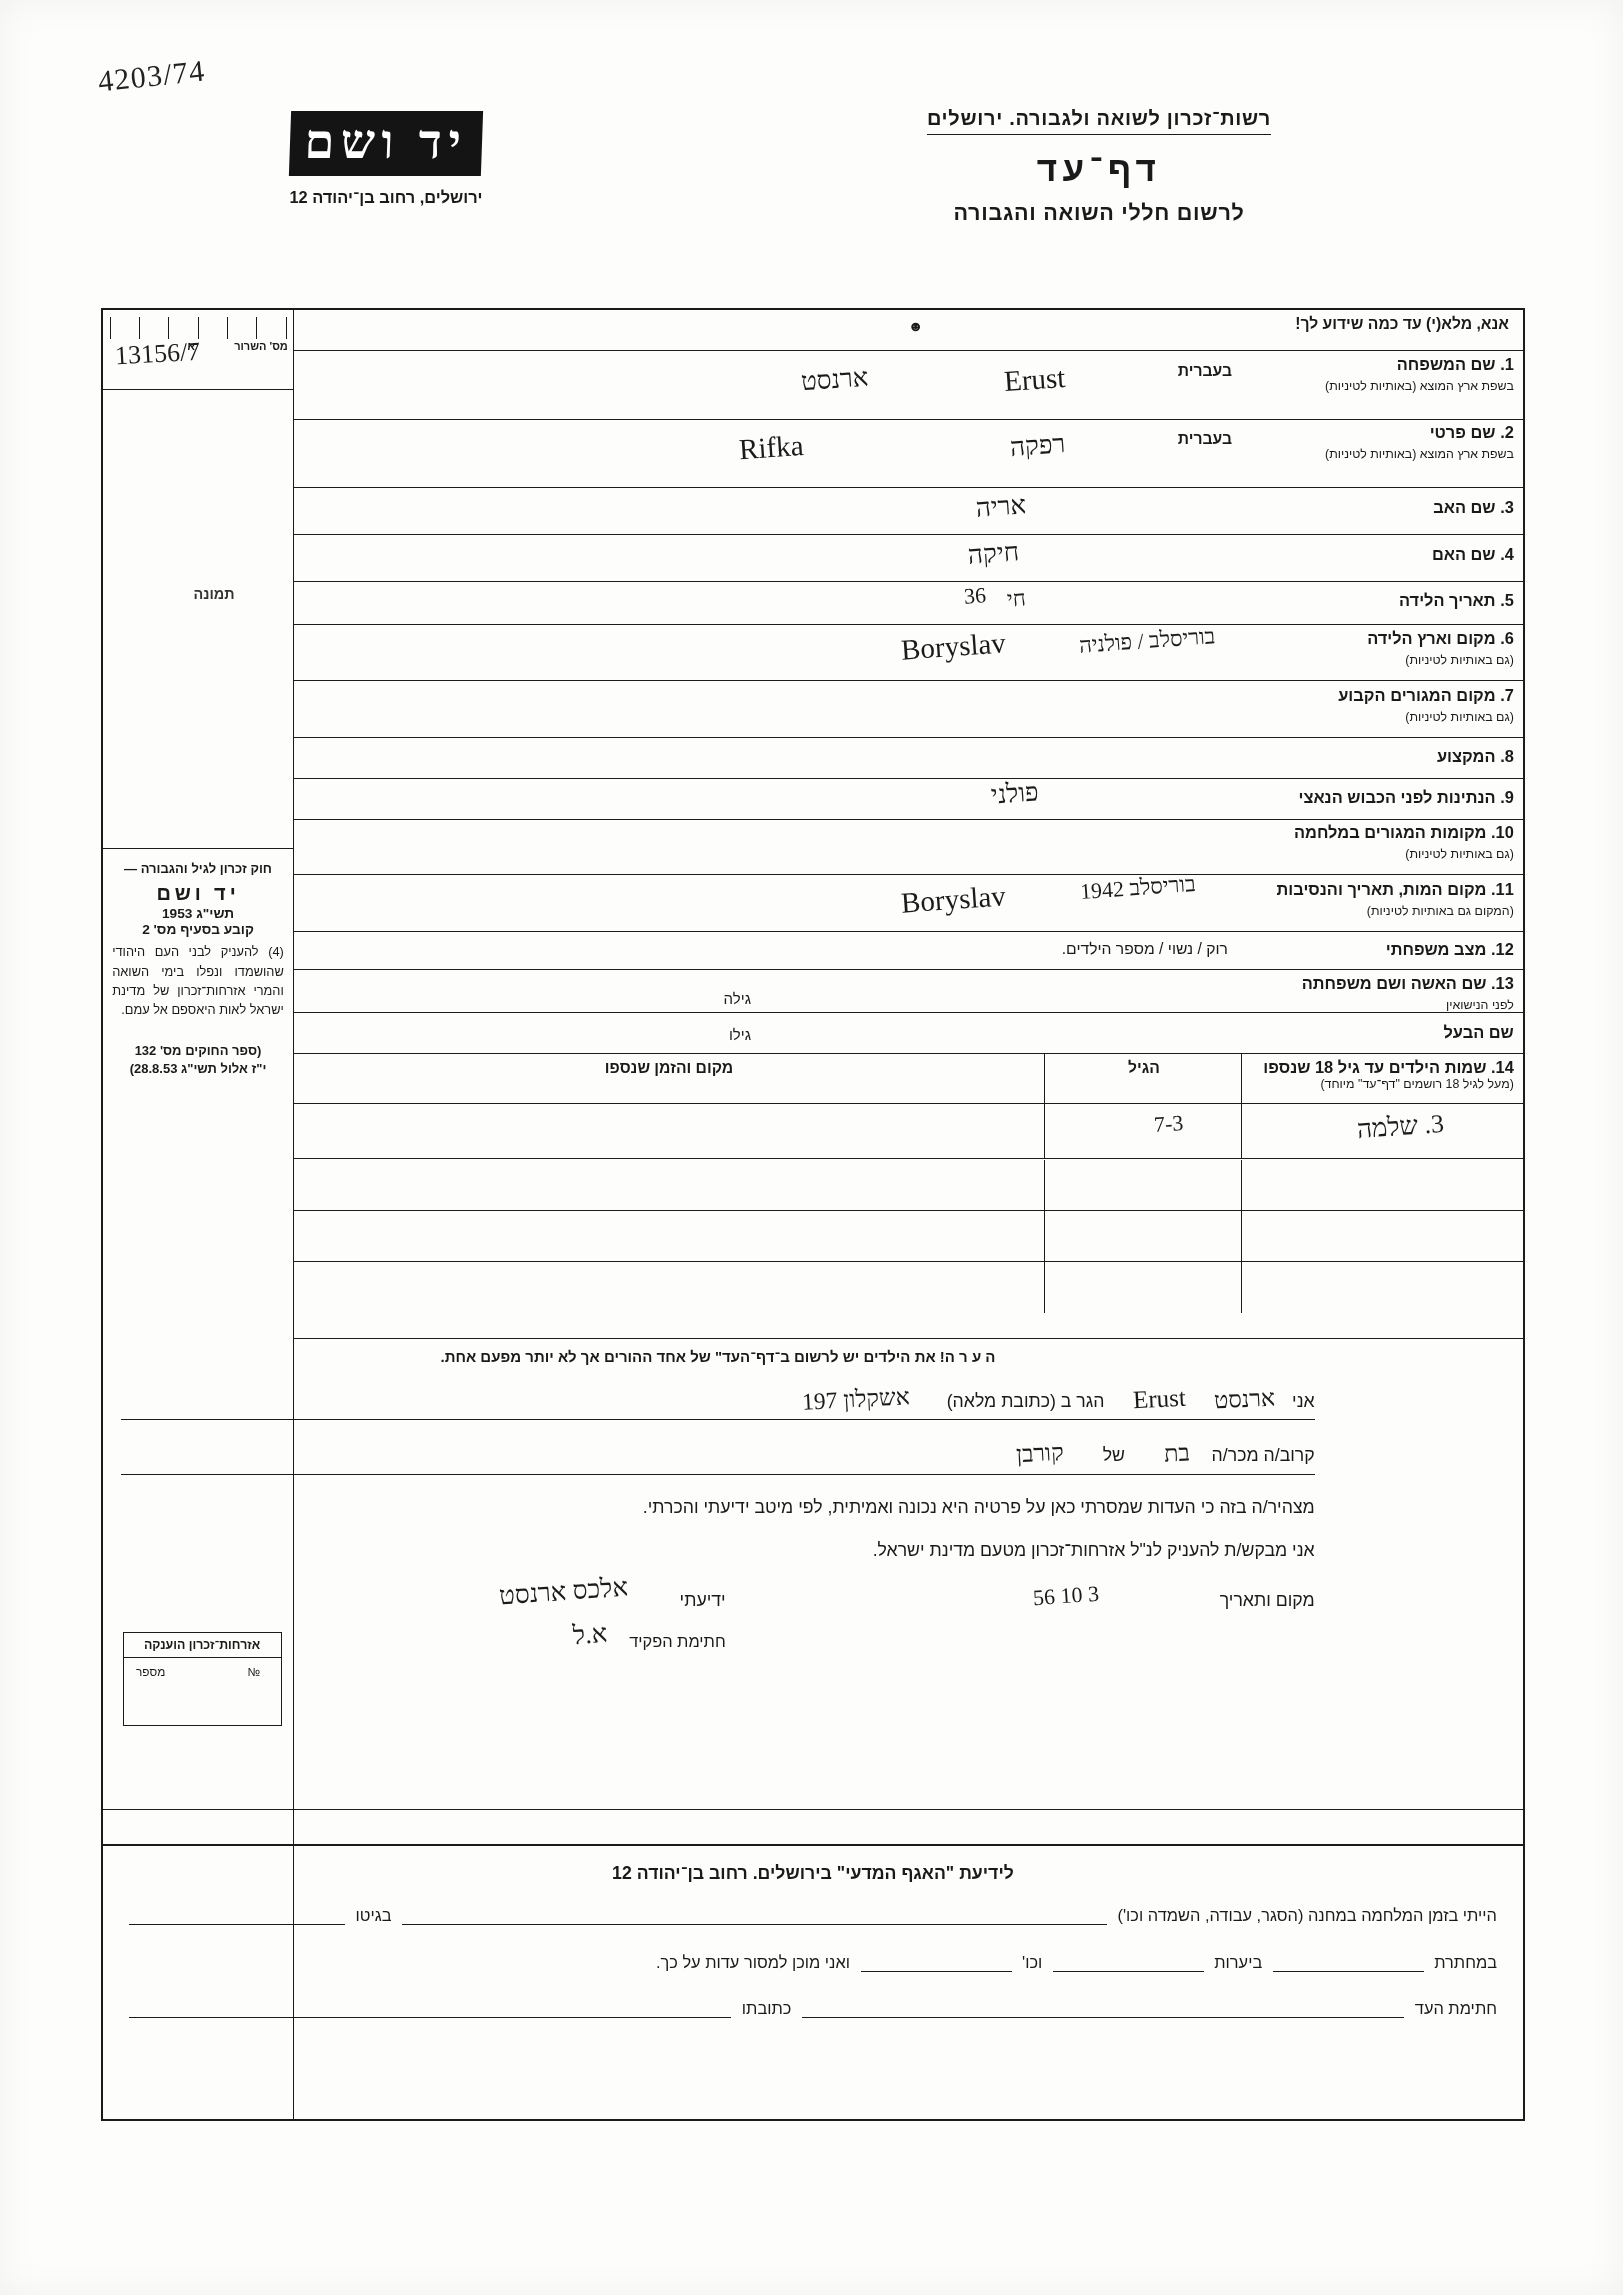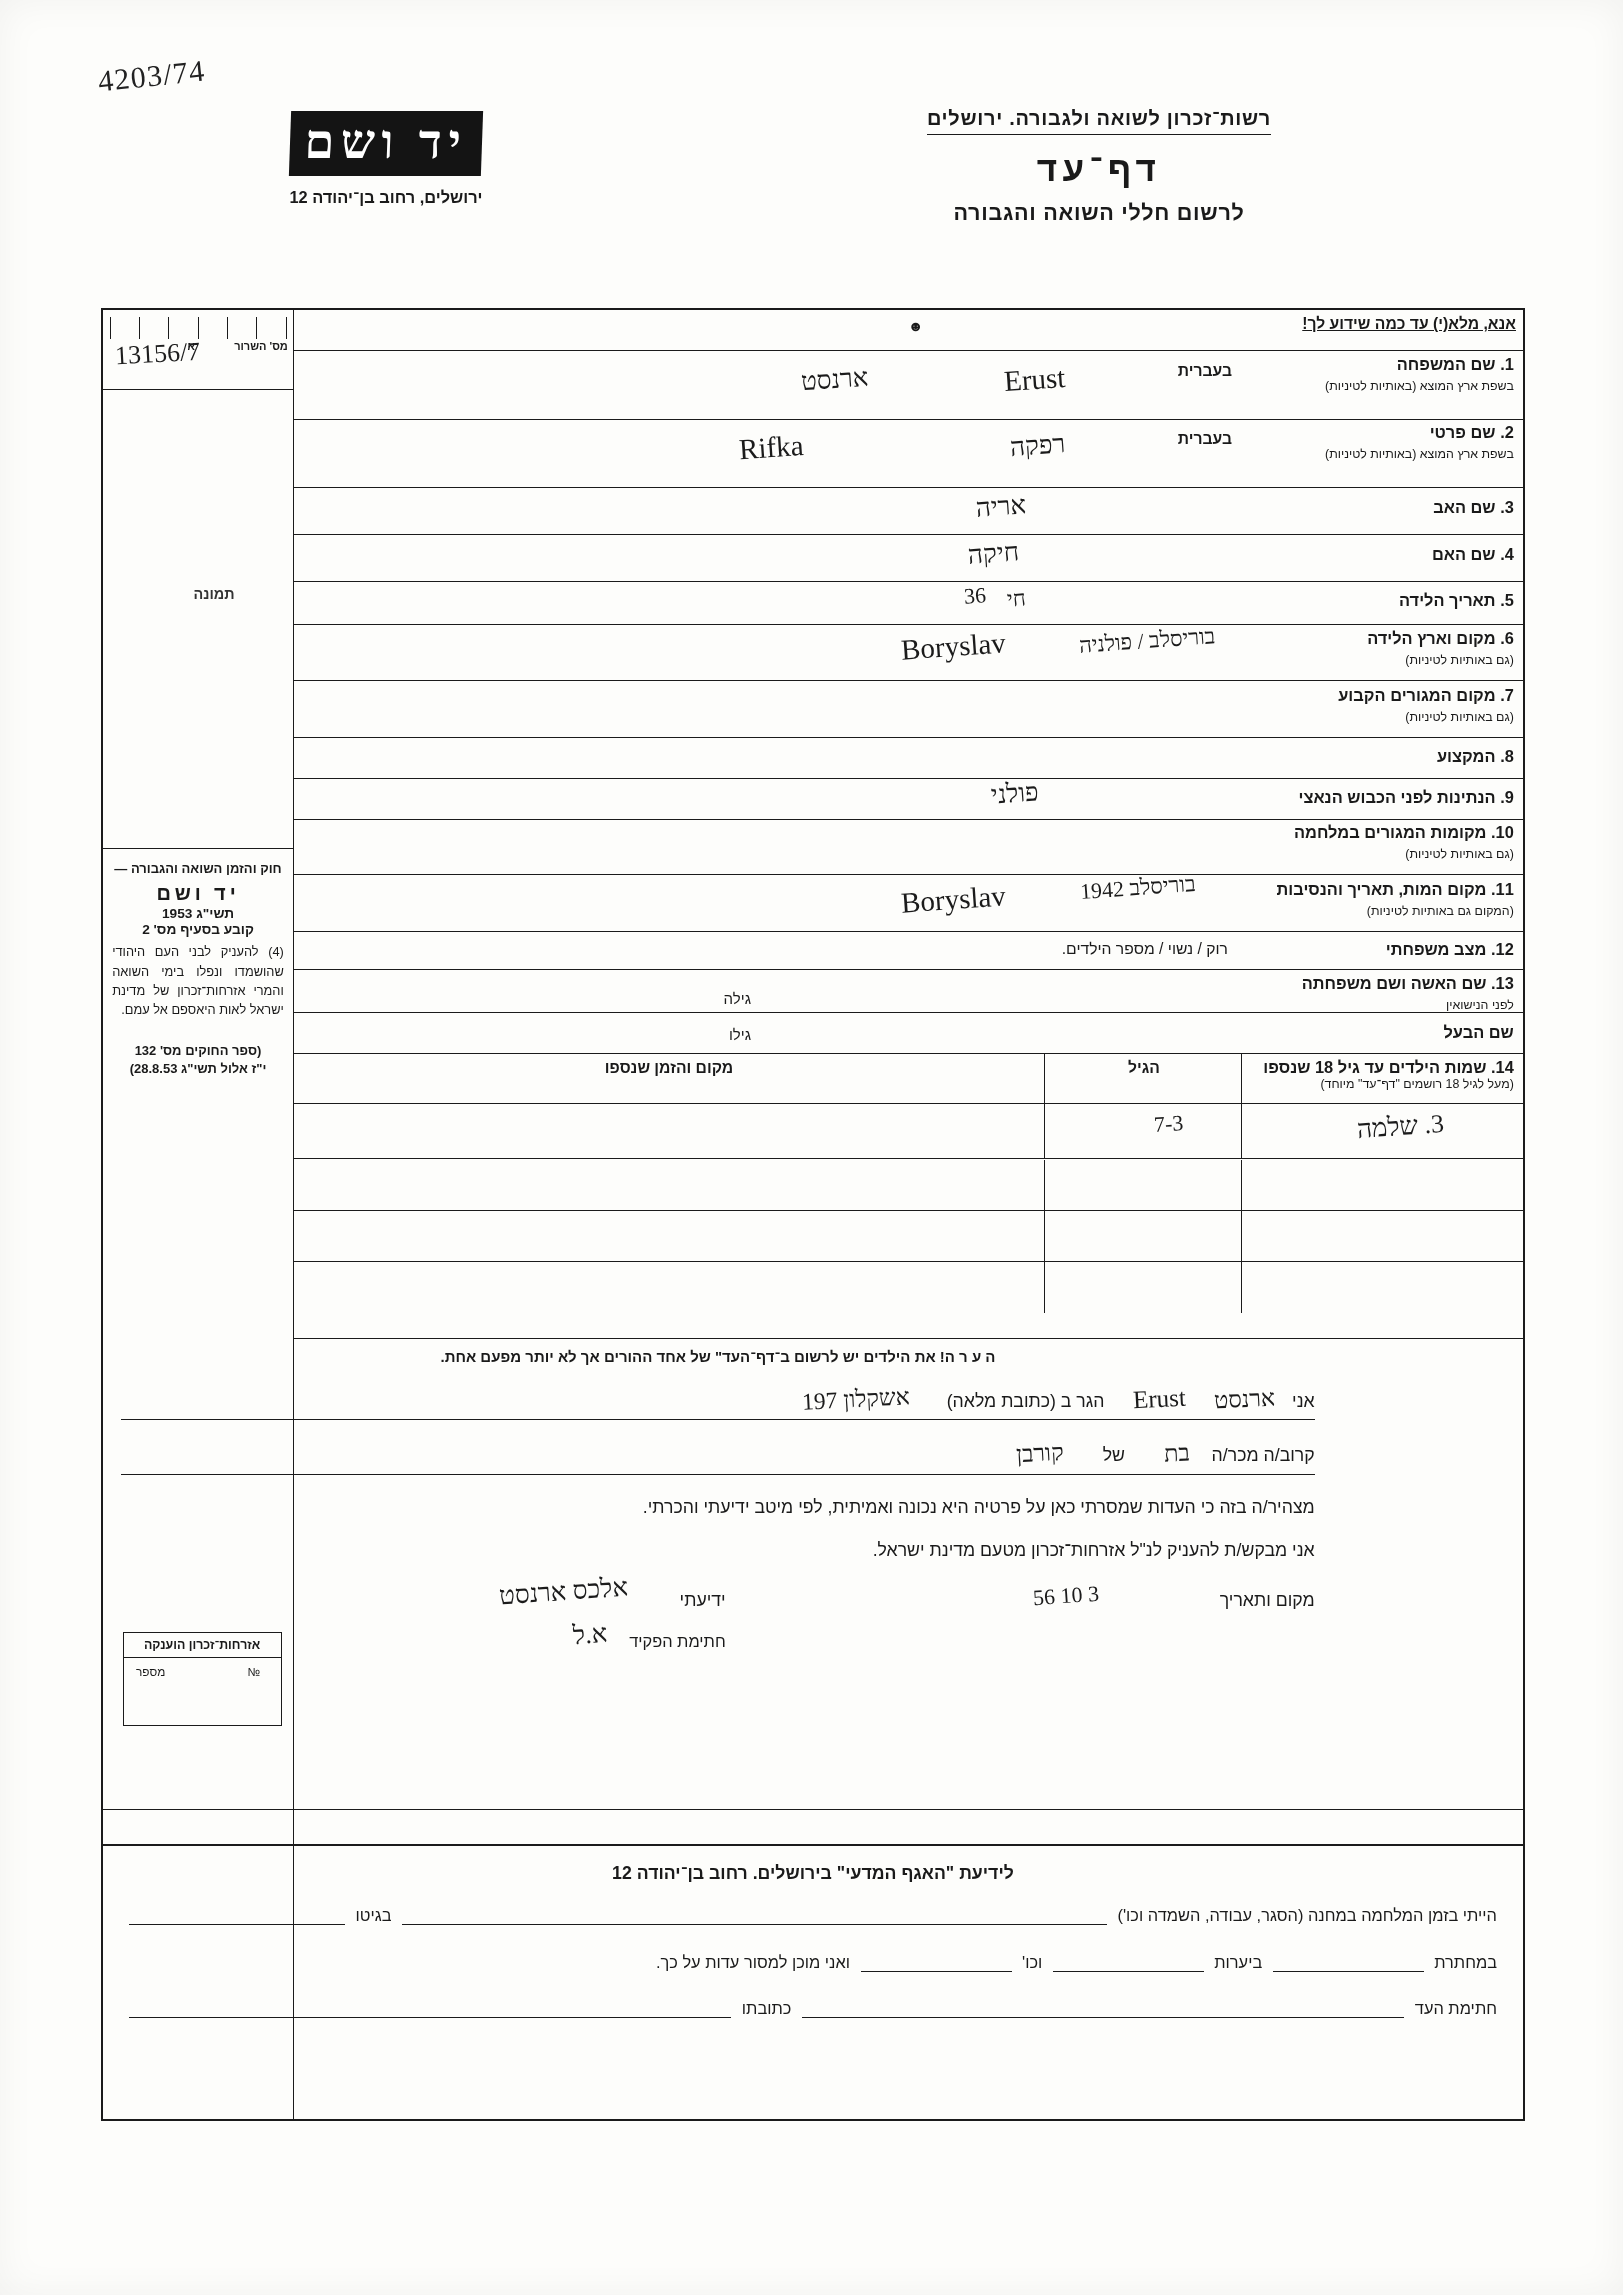--- a/index.html
+++ b/index.html
@@ -268,24 +268,23 @@
     font-size: 29px;
     transform: rotate(-4deg);
     white-space: nowrap;
   }
   .hand.he { font-size: 26px; }
   .hand.small { font-size: 22px; }
 
   .top-note {
     position: absolute;
     top: 5.2px;
-    right: 7px;
+    right: 14px;
     font-size: 15.7px;
     font-weight: bold;
-    text-decoration: underline;
   }
   .top-dot {
     position: absolute;
     top: 7.9px;
     left: 50%;
     font-size: 14.4px;
   }
   .kids-head {
     position: absolute;
     top: 0; right: 0;
@@ -443,21 +442,21 @@
         <div class="docnum-label">מס' השרור</div>
         <div style="position:absolute; top:30px; right:98px; font-size:11px; font-weight:bold;">א</div>
         <div class="docnum-value">13156/7</div>
       </div>
 
       <div class="photo-cell">
         <div class="photo-word">תמונה</div>
       </div>
 
       <div class="law-cell">
-        <div class="law-head">חוק והזמן השואה והגבורה —</div>
+        <div class="law-head">חוק זכרון לגיל והגבורה —</div>
         <div class="law-logo">יד ושם</div>
         <div class="law-year">תשי"ג 1953</div>
         <div class="law-sec">קובע בסעיף מס' 2</div>
         <div class="law-body" style="margin-top:3.9px;">(4) להעניק לבני העם היהודי שהושמדו ונפלו בימי השואה והמרי אזרחות־זכרון של מדינת ישראל לאות היאספם אל עמם.</div>
         <div class="law-foot" style="white-space:pre-line;">(ספר החוקים מס' 132
 י"ז אלול תשי"ג 28.8.53)</div>
       </div>
     </div>
 
     <div class="rows">

